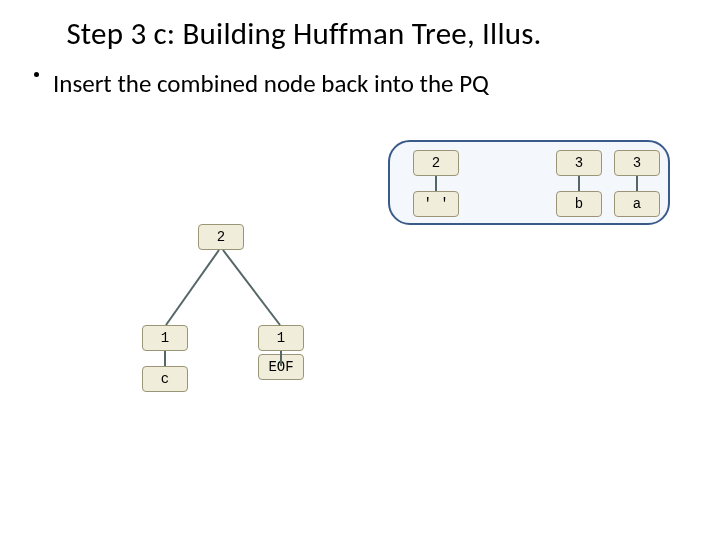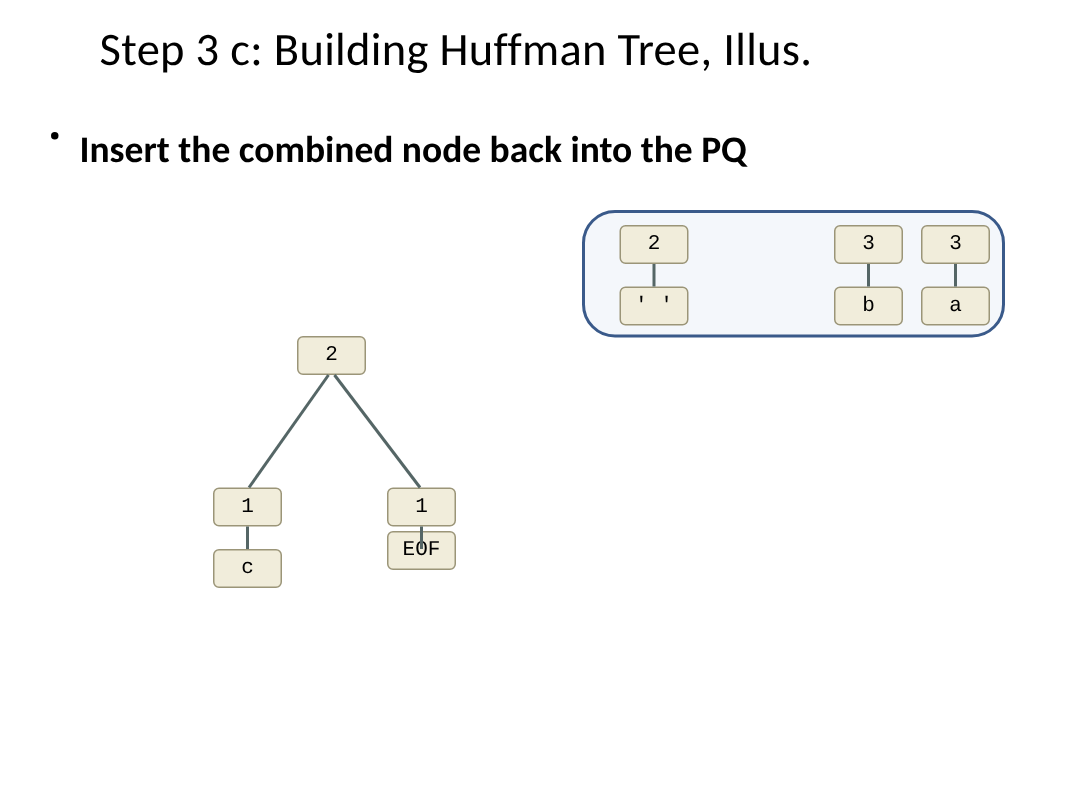--- a/index.html
+++ b/index.html
@@ -17,26 +17,25 @@
     position: absolute;
     top: 14px;
     left: 0;
     width: 608px;
     text-align: center;
     font-size: 31px;
     letter-spacing: 0.2px;
   }
   .bullet {
     position: absolute;
-    top: 84px;
+    top: 68px;
     left: 34px;
     font-size: 25px;
     display: flex;
     align-items: flex-start;
-    font-weight: bold;
   }
   .bullet .dot {
     width: 5px;
     height: 5px;
     background: #000;
     border-radius: 50%;
     margin-right: 14px;
     margin-top: 4px;
   }
 

